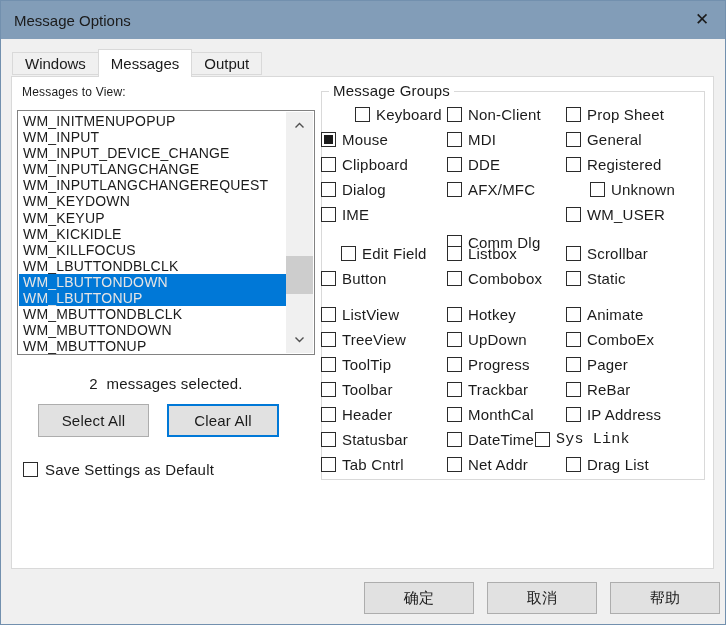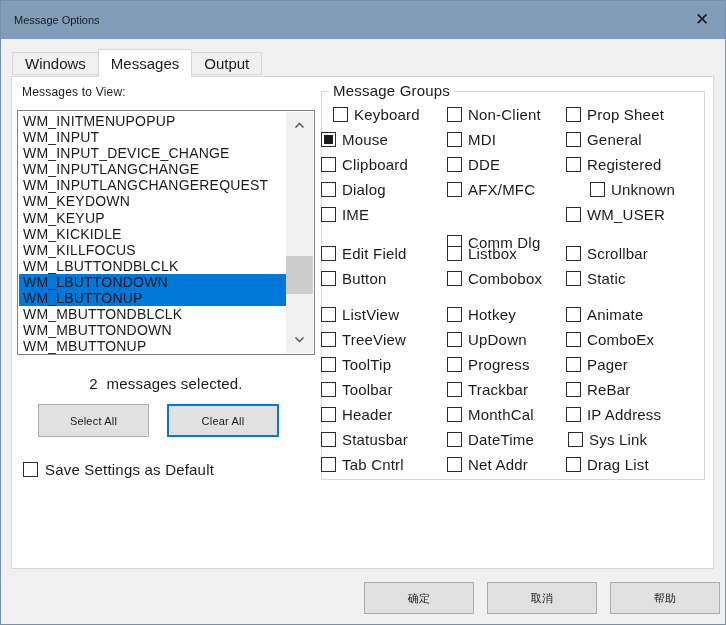--- a/index.html
+++ b/index.html
@@ -5,51 +5,51 @@
   html,body{margin:0;padding:0;}
   body{
     width:726px;height:625px;position:relative;overflow:hidden;
     box-sizing:border-box;border:1px solid var(--window-border,#7290AE);
     background:var(--dialog-bg,#F0F0F0);
     font-family:"Liberation Sans",sans-serif;color:#1b1b1b;
   }
   
   .titlebar{position:absolute;left:0;top:0;right:0;height:38px;
     background:var(--titlebar,#829DB8);display:flex;align-items:center;
-    padding-left:13px;font-size:11px;box-sizing:border-box;}
+    padding-left:13px;font-size:15px;box-sizing:border-box;}
   .close-btn{position:absolute;top:5px;right:7px;width:32px;height:27px;
     display:flex;align-items:center;justify-content:center;font-size:17px;color:#1b1b1b;}
   
   .tab-strip{position:absolute;left:11px;top:48px;height:28px;display:flex;
     align-items:center;z-index:3;}
   .tab{height:23px;box-sizing:border-box;background:#F0F0F0;
     border:1px solid #D9D9D9;display:flex;align-items:center;justify-content:center;
     padding:0 12px;font-size:15px;margin-right:-1px;}
   .tab.active{height:28px;background:#fff;border-bottom:none;}
   
   .tab-page{position:absolute;left:10px;top:75px;width:703px;height:493px;
     background:#fff;border:1px solid #D9D9D9;box-sizing:border-box;z-index:1;}
   .msgs-label{position:absolute;left:21px;top:84px;font-size:12px;z-index:2;letter-spacing:.2px;}
   
   .listbox{position:absolute;left:16px;top:109px;width:298px;height:245px;
     background:#fff;border:1px solid #828282;box-sizing:border-box;z-index:2;}
   .list-items{position:absolute;left:1px;top:2px;width:268px;}
   .list-item{height:16.1px;line-height:16.1px;font-size:14px;padding-left:4px;
     white-space:nowrap;overflow:hidden;letter-spacing:.2px;}
-  .list-item.selected{background:var(--selection,#0078D7);color:#0f172a;}
+  .list-item.selected{background:var(--selection,#0078D7);color:#e5e5e5;}
   .scrollbar{position:absolute;top:1px;right:1px;bottom:1px;width:27px;background:#F0F0F0;}
   .sb-btn{position:absolute;left:0;width:27px;height:27px;display:flex;
     align-items:center;justify-content:center;}
   .sb-up{top:0;} .sb-down{bottom:0;}
   .sb-thumb{position:absolute;left:0;top:144px;width:27px;height:38px;background:#CDCDCD;}
   
   .status{position:absolute;left:16px;top:374px;width:298px;text-align:center;
     font-size:15px;white-space:pre;z-index:2;letter-spacing:.2px;}
   .btn{position:absolute;box-sizing:border-box;background:var(--button-bg,#E1E1E1);
-    border:1px solid var(--button-border,#ADADAD);font-size:11px;display:flex;
+    border:1px solid var(--button-border,#ADADAD);font-size:15px;display:flex;
     align-items:center;justify-content:center;z-index:2;letter-spacing:.2px;}
   #select-all{left:37px;top:403px;width:111px;height:33px;}
   #clear-all{left:166px;top:403px;width:112px;height:33px;border:2px solid var(--focus,#0078D7);}
   
   .checkbox{width:15px;height:15px;box-sizing:border-box;border:1px solid #2b2b2b;
     background:#fff;position:relative;flex:none;}
   .checkbox.mixed::after{content:"";position:absolute;left:2px;top:2px;width:9px;height:9px;background:#1b1b1b;}
   .save-row{position:absolute;left:22px;top:456px;height:24px;display:flex;
     align-items:center;gap:7px;z-index:2;font-size:15px;letter-spacing:.2px;}
   
@@ -123,21 +123,21 @@
 <div class="save-row">
   <span class="checkbox"></span>
   <span>Save Settings as Default</span>
 </div>
 
 <div class="groupbox">
   <span class="groupbox-legend">Message Groups</span>
 </div>
 <div id="group-rows">
     <div class="cb-row" style="top: 101px;">
-      <div class="cb-cell" style="left: 308px; padding-left: 24px;">
+      <div class="cb-cell" style="left: 330px; padding-left: 24px;">
         <span class="checkbox"></span>
         <span>Keyboard</span>
       </div>
       <div class="cb-cell" style="left: 446px;">
         <span class="checkbox"></span>
         <span>Non-Client</span>
       </div>
       <div class="cb-cell" style="left: 565px;">
         <span class="checkbox"></span>
         <span>Prop Sheet</span>
@@ -193,21 +193,21 @@
       <div class="cb-cell" style="left: 446px; margin-top: 28px;">
         <span class="checkbox"></span>
         <span>Comm Dlg</span>
       </div>
       <div class="cb-cell" style="left: 565px;">
         <span class="checkbox"></span>
         <span>WM_USER</span>
       </div>
     </div>
     <div class="cb-row" style="top: 240px;">
-      <div class="cb-cell" style="left: 320px;">
+      <div class="cb-cell" style="left: 340px;">
         <span class="checkbox"></span>
         <span>Edit Field</span>
       </div>
       <div class="cb-cell" style="left: 446px;">
         <span class="checkbox"></span>
         <span>Listbox</span>
       </div>
       <div class="cb-cell" style="left: 565px;">
         <span class="checkbox"></span>
         <span>Scrollbar</span>
@@ -299,21 +299,21 @@
     </div>
     <div class="cb-row" style="top: 426px;">
       <div class="cb-cell" style="left: 320px;">
         <span class="checkbox"></span>
         <span>Statusbar</span>
       </div>
       <div class="cb-cell" style="left: 446px;">
         <span class="checkbox"></span>
         <span>DateTime</span>
       </div>
-      <div class="cb-cell" style="left: 567px;">
+      <div class="cb-cell" style="left: 534px; font-family: Liberation Mono, monospace;">
         <span class="checkbox"></span>
         <span>Sys Link</span>
       </div>
     </div>
     <div class="cb-row" style="top: 451px;">
       <div class="cb-cell" style="left: 320px;">
         <span class="checkbox"></span>
         <span>Tab Cntrl</span>
       </div>
       <div class="cb-cell" style="left: 446px;">

